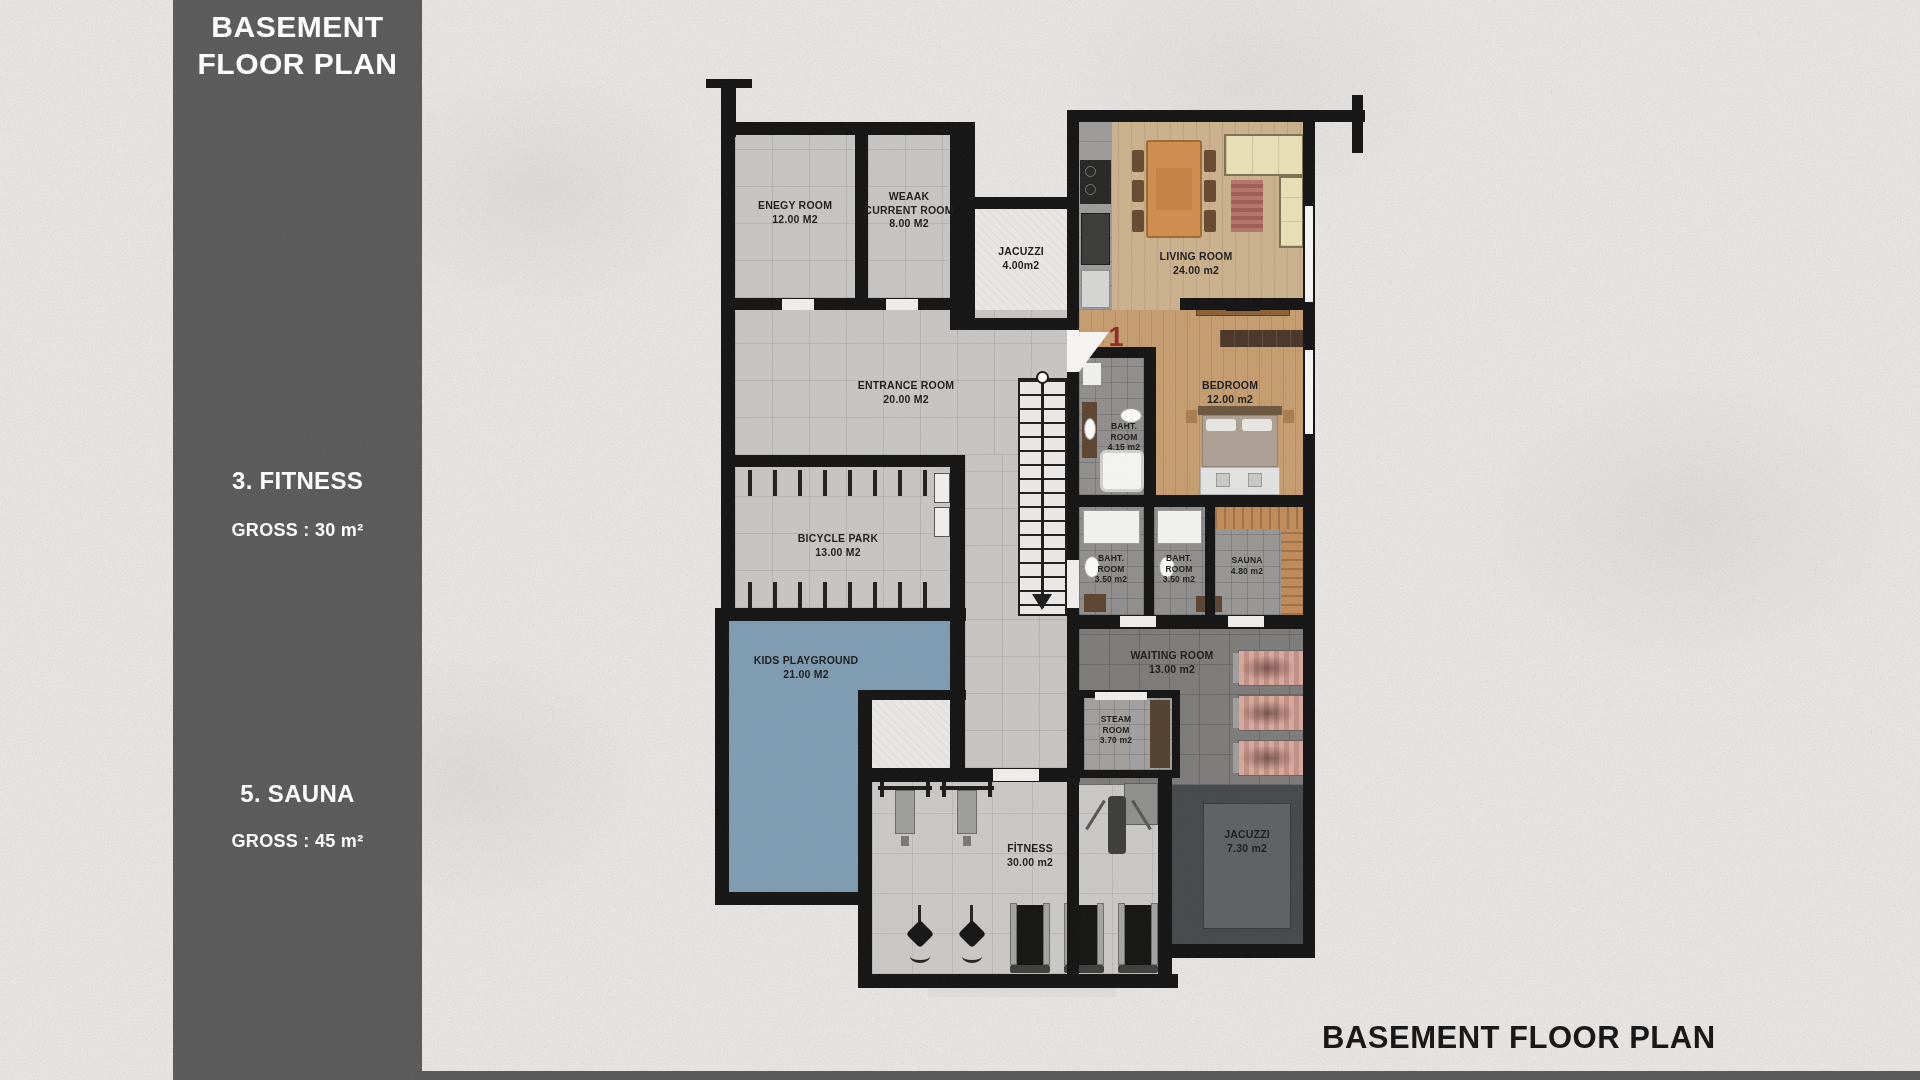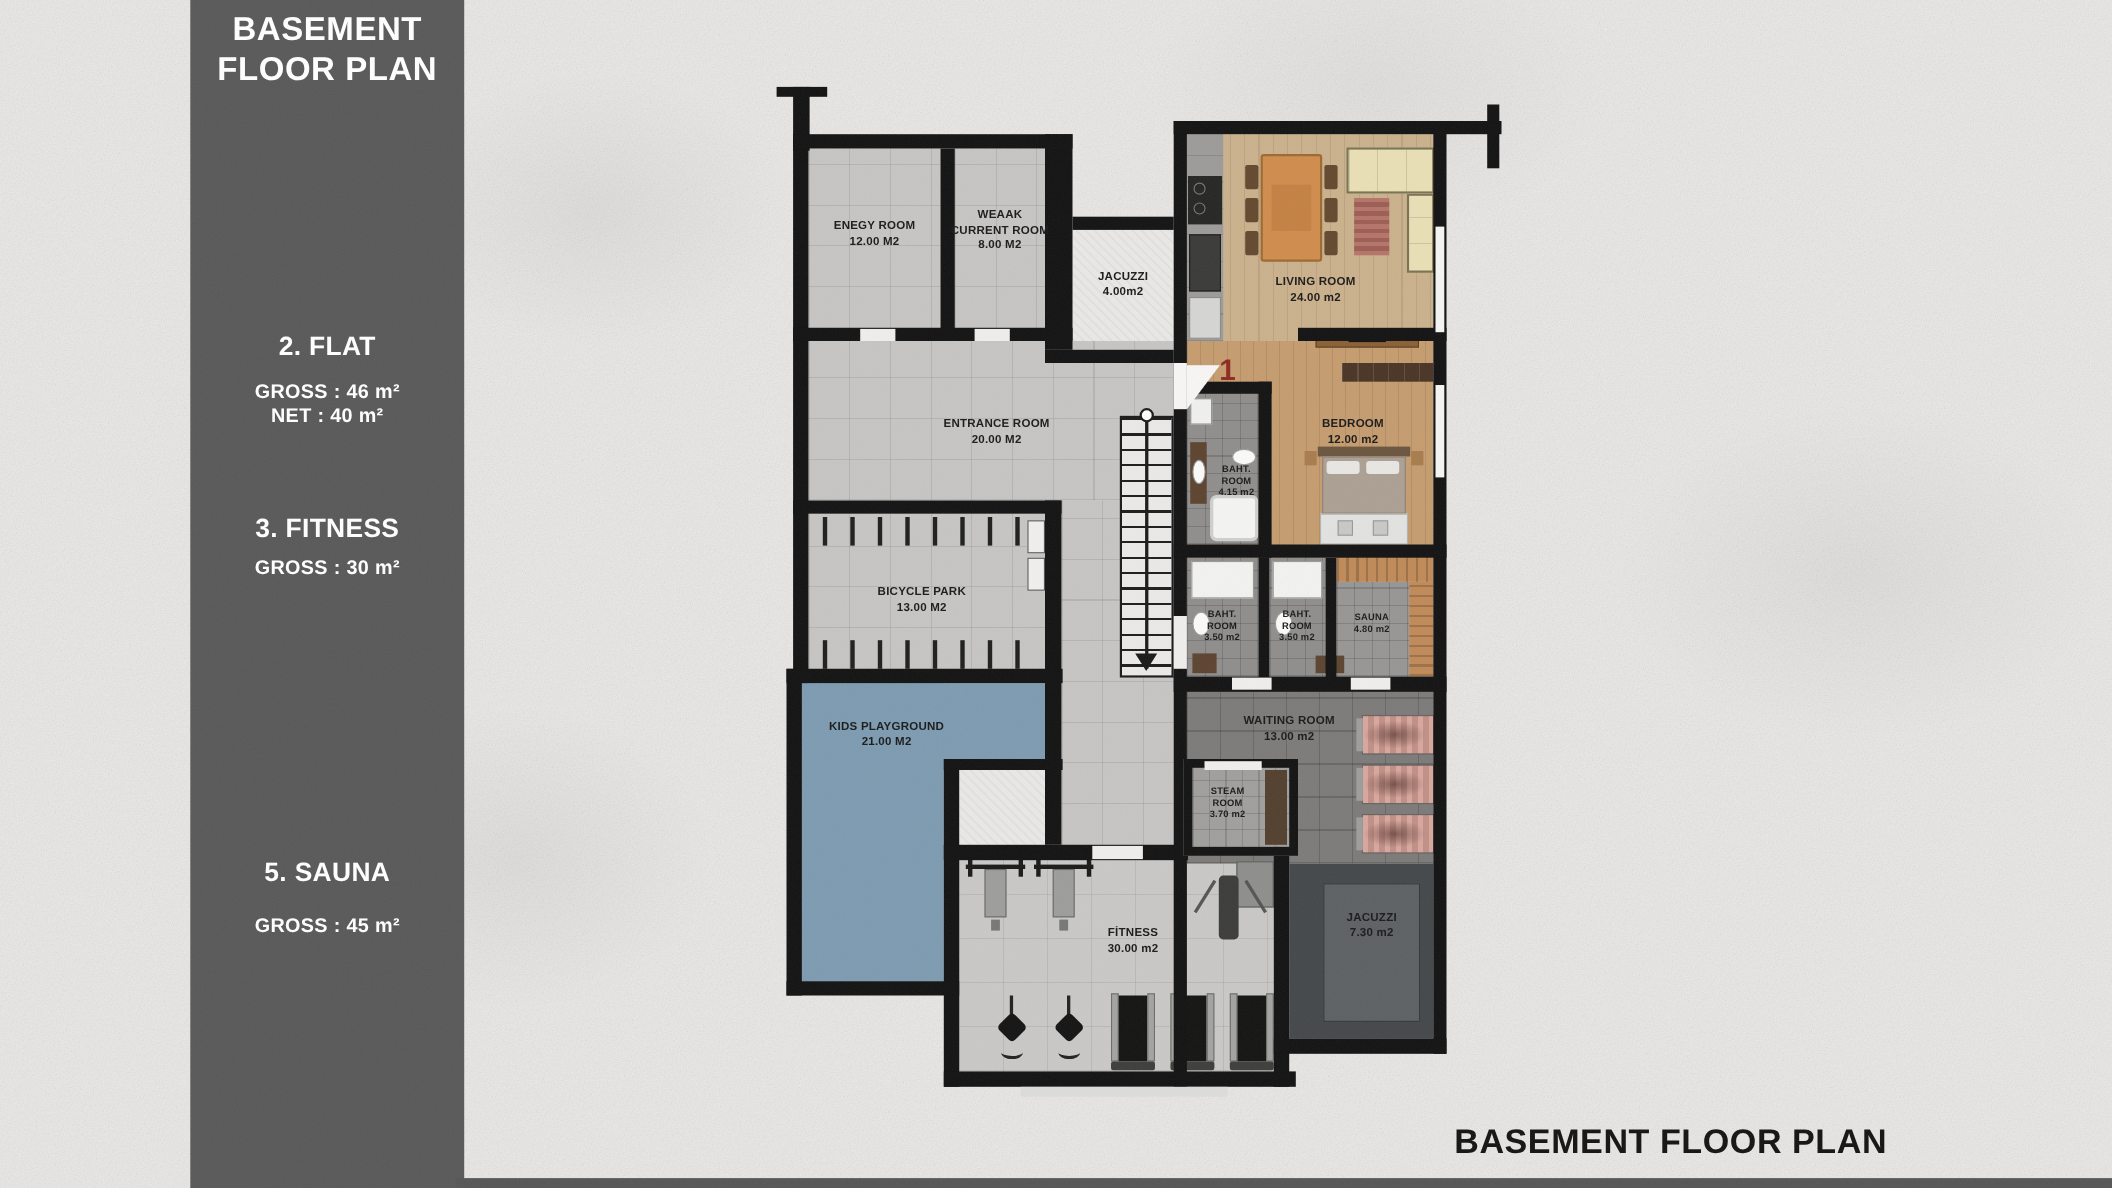--- a/index.html
+++ b/index.html
@@ -71,28 +71,23 @@
         <feTurbulence type="fractalNoise" baseFrequency="0.8" numOctaves="2" stitchTiles="stitch"></feTurbulence>
         <feColorMatrix type="saturate" values="0"></feColorMatrix>
       </filter>
     <rect width="1920" height="1080" filter="url(#nf1)" opacity="0.5"></rect>
   </svg>
 
   <div class="sidebar">
     <div class="sb-title">BASEMENT
 FLOOR PLAN</div>
 
-    <div class="sb-item" style="top:301px">
-      <div class="sb-name">2. FLAT</div>
-      <div class="sb-detail" style="margin-top:15px">GROSS : 46 m²</div>
-      <div class="sb-detail">NET : 40 m²</div>
-    </div>
     <div class="sb-item" style="top:466px">
       <div class="sb-name">3. FITNESS</div>
-      <div class="sb-detail" style="margin-top:10px">GROSS : 30 m²</div>
+      <div class="sb-detail" style="margin-top:24px">GROSS : 30 m²</div>
     </div>
     <div class="sb-item" style="top:779px">
       <div class="sb-name">5. SAUNA</div>
       <div class="sb-detail" style="margin-top:22px">GROSS : 45 m²</div>
     </div>
   </div>
 
   <div class="plan">
 
     <div class="abs tile" style="left:735px;top:135px;width:120px;height:163px"></div>

